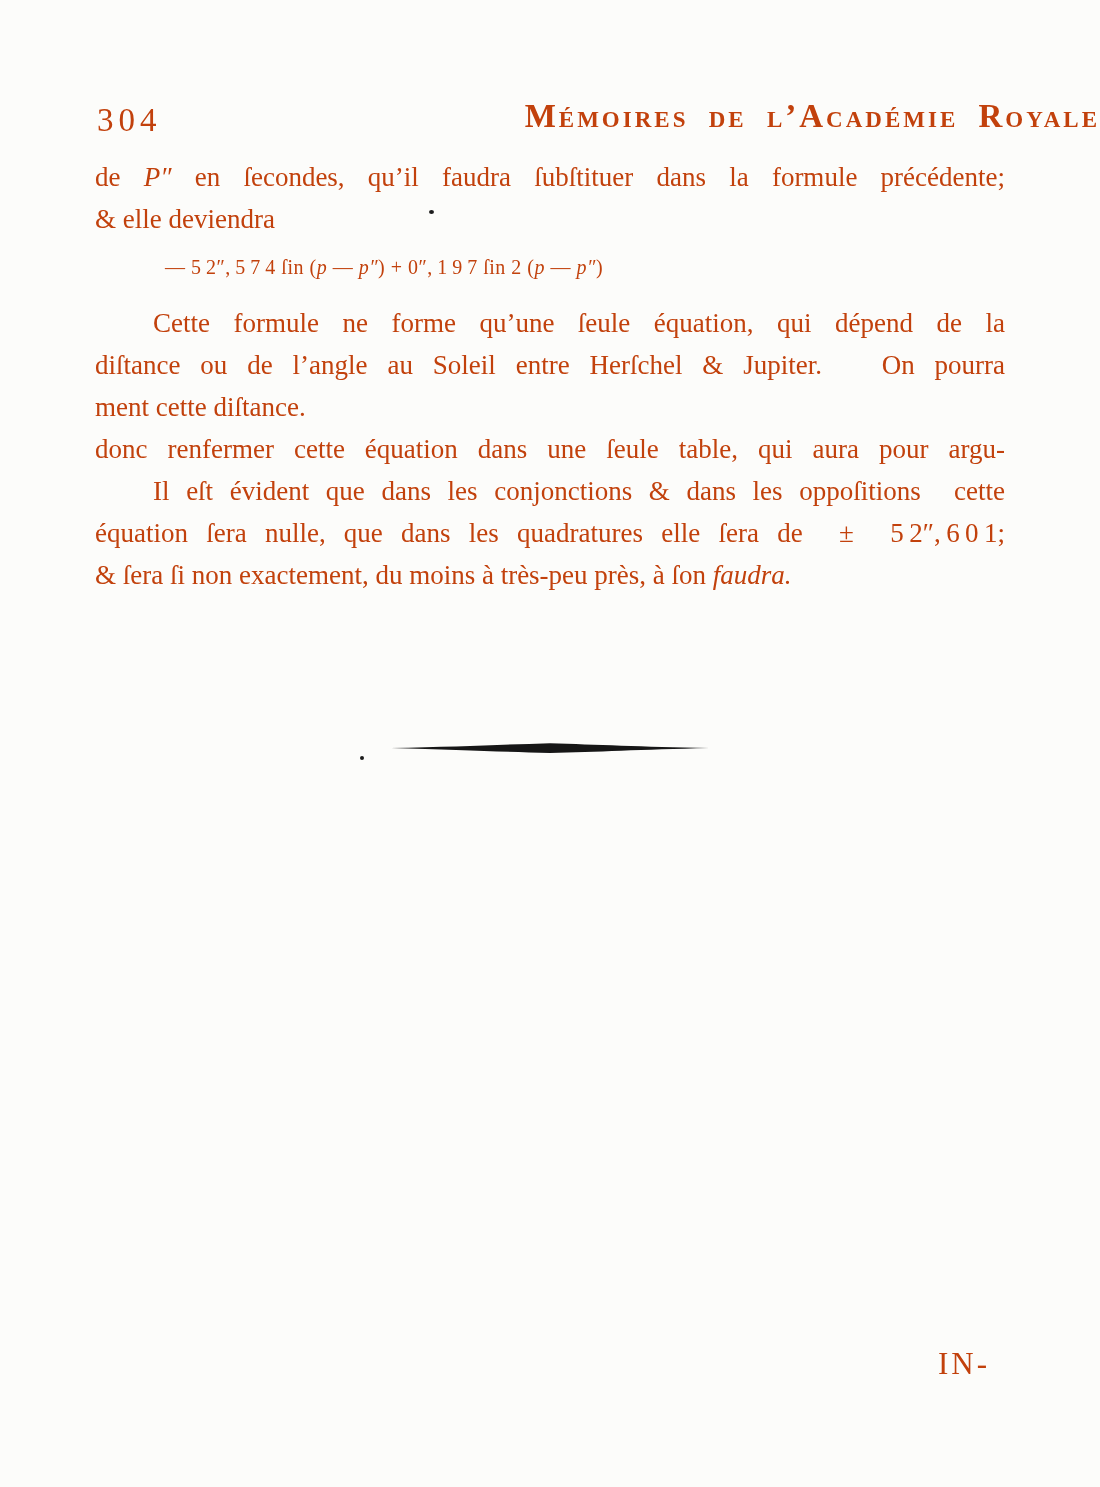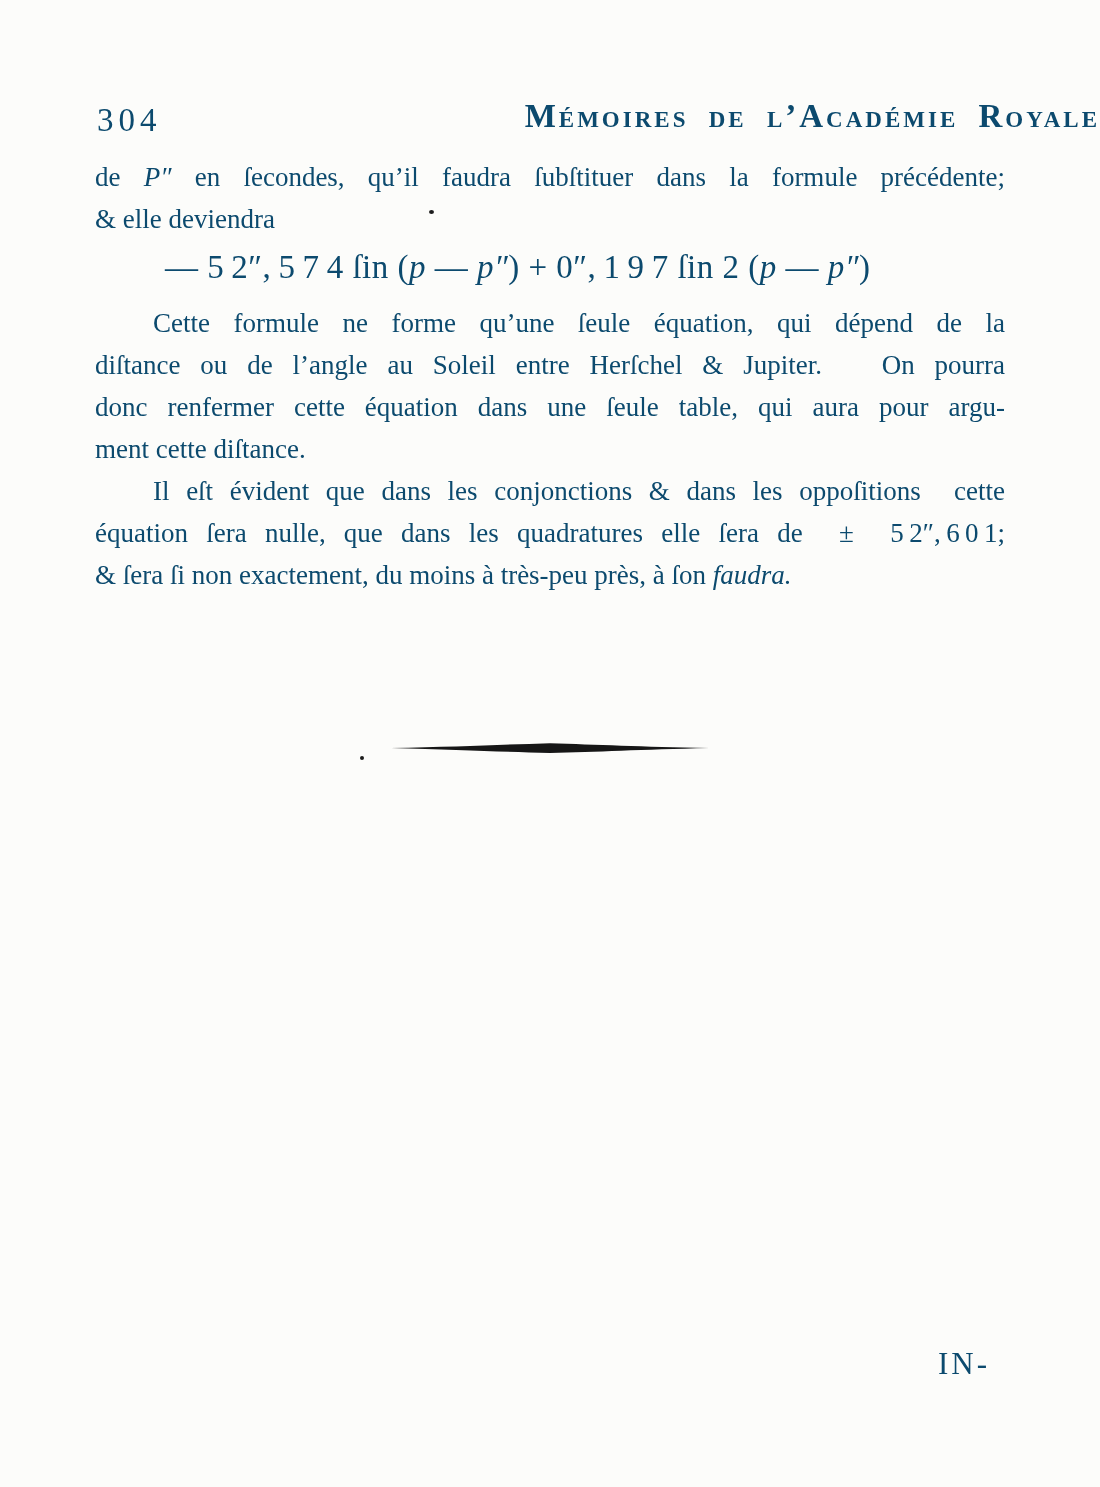--- a/index.html
+++ b/index.html
@@ -6,21 +6,21 @@
     margin: 0;
     padding: 0;
     background: #e8e8e6;
   }
   .sheet {
     position: relative;
     width: 1100px;
     height: 1487px;
     margin: 0 auto;
     background: #fcfcfa;
-    color: #0c4a6e;
+    color: #c2410c;
     font-family: "Liberation Serif", "DejaVu Serif", serif;
     overflow: hidden;
   }
 
   
   .folio {
     position: absolute;
     left: 97px;
     top: 104px;
     font-size: 33px;
@@ -61,21 +61,21 @@
   }
   .indent { text-indent: 58px; }
   .para1 { margin-top: 16px; }
   .para2 { margin-top: 0px; }
 
   .var { font-style: italic; }
 
   
   .formula {
     margin: 8px 0 10px 56px;
-    font-size: 33px;
+    font-size: 20px;
     line-height: 38px;
     letter-spacing: 0.5px;
   }
   .fline1 { padding-left: 14px; }
 
   
   .divider-wrap {
     position: absolute;
     top: 740px;
     left: 0;
@@ -120,22 +120,22 @@
     <div class="line"><span>de </span><i class="var">P″</i><span> en ſecondes, qu’il faudra ſubſtituer dans la formule précédente;</span></div>
     <div class="line short">&amp; elle deviendra</div>
 
     <div class="formula">
       <div class="fline fline1"><span>— 5 2″, 5 7 4 ſin (</span><i class="var">p</i><span> — </span><i class="var">p″</i><span>) + 0″, 1 9 7 ſin 2 (</span><i class="var">p</i><span> — </span><i class="var">p″</i><span>)</span></div>
     </div>
 
     <div class="para1">
       <div class="line indent">Cette formule ne forme qu’une ſeule équation, qui dépend de la</div>
       <div class="line">diſtance ou de l’angle au Soleil entre Herſchel &amp; Jupiter.&nbsp;&nbsp; On pourra</div>
+      <div class="line short">ment cette diſtance.</div>
       <div class="line">donc renfermer cette équation dans une ſeule table, qui aura pour argu-</div>
-      <div class="line short">ment cette diſtance.</div>
     </div>
 
     <div class="para2">
       <div class="line indent">Il eſt évident que dans les conjonctions &amp; dans les oppoſitions&nbsp; cette</div>
       <div class="line">équation ſera nulle, que dans les quadratures elle ſera de &nbsp;±&nbsp; 5 2″, 6 0 1;</div>
       <div class="line short"><span>&amp; ſera ſi non exactement, du moins à très-peu près, à ſon </span><i class="var">faudra.</i></div>
     </div>
 
   </main>
 

